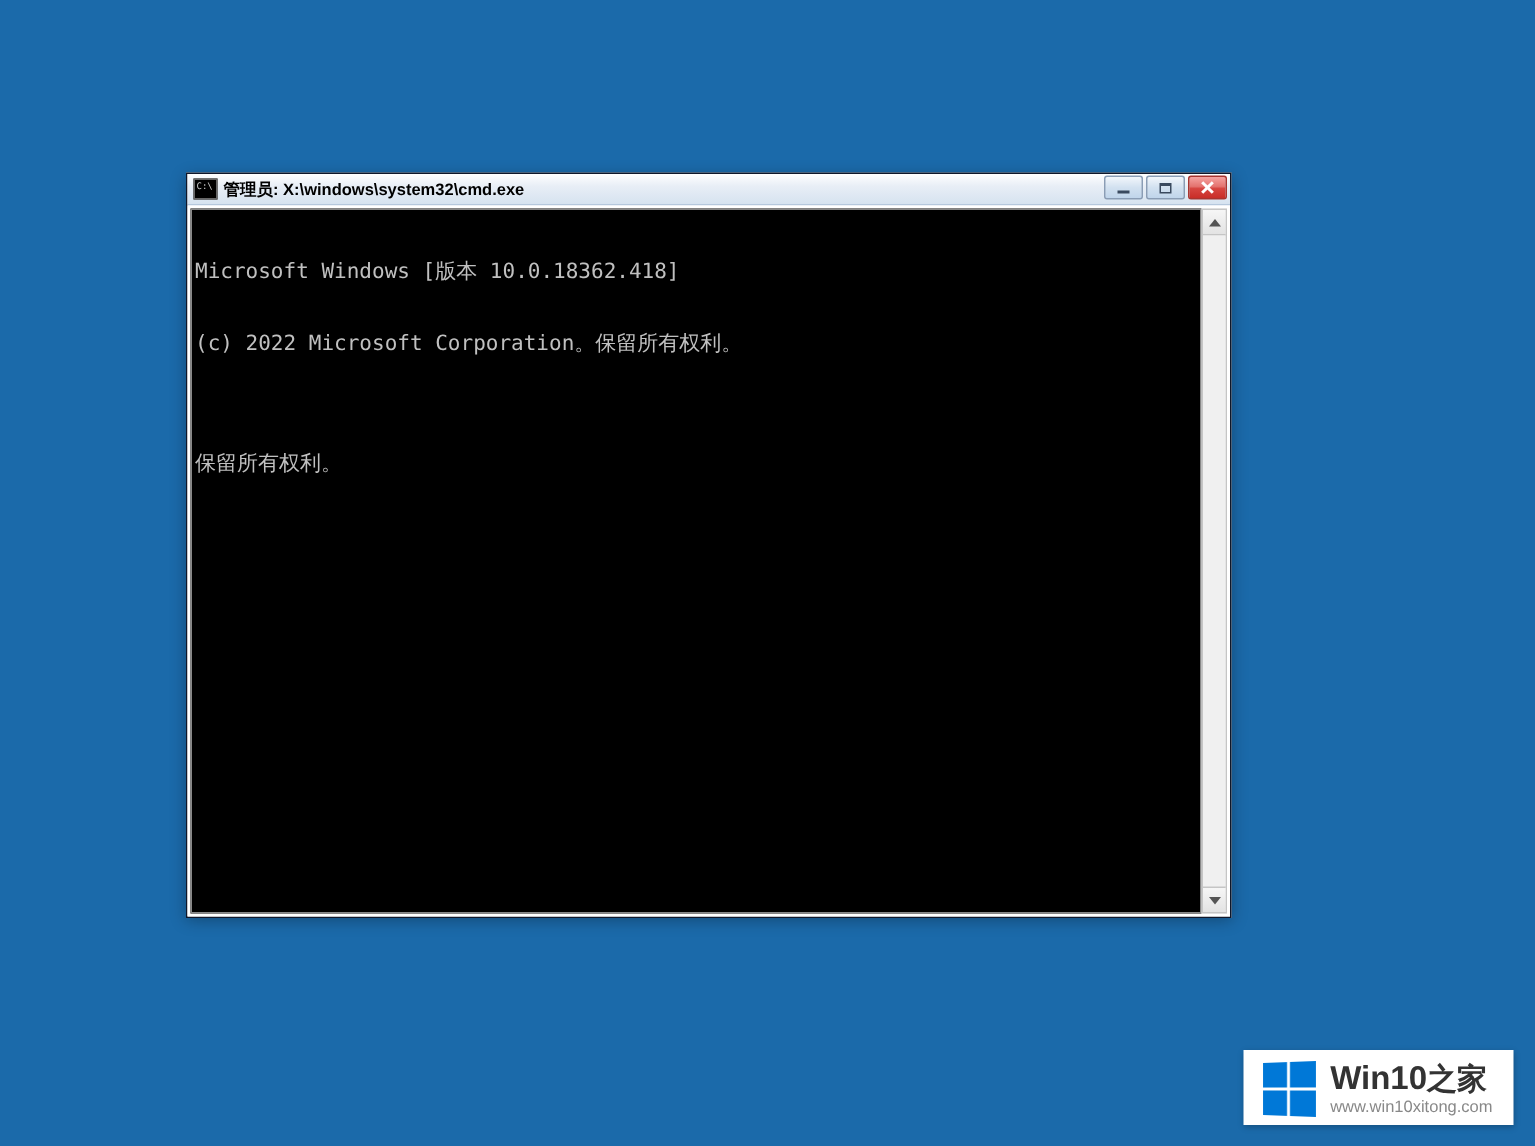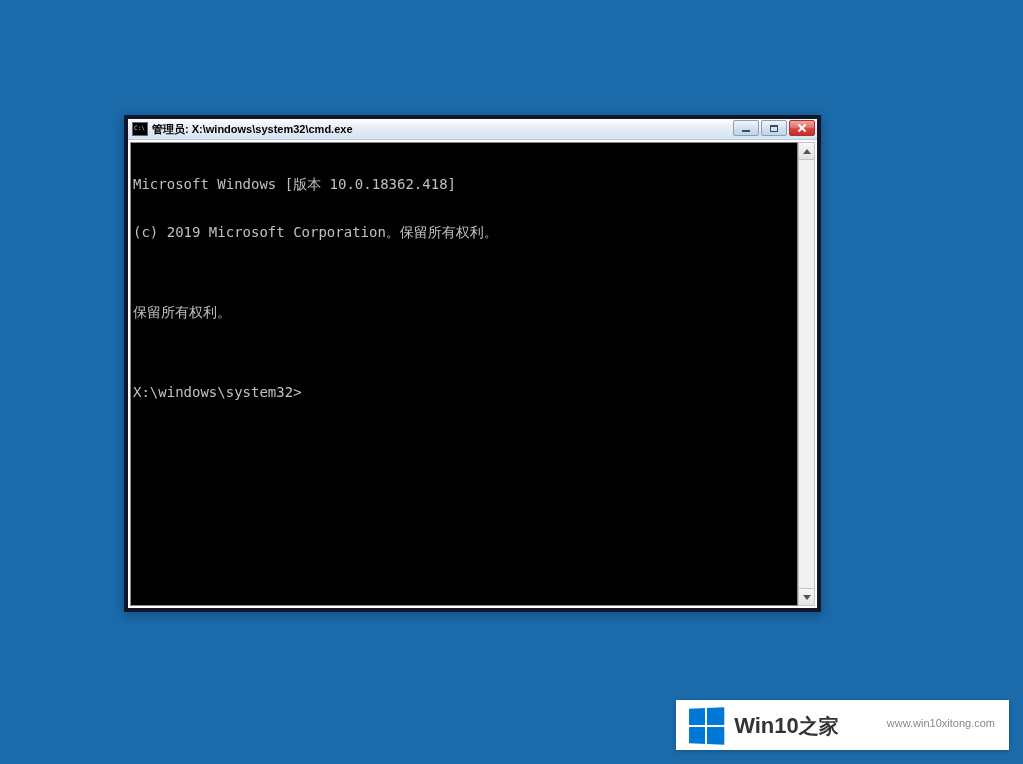--- a/index.html
+++ b/index.html
@@ -15,21 +15,21 @@
       font-family: "Segoe UI", Tahoma, sans-serif;
       overflow: hidden;
     }
     .window {
       position: absolute;
       left: 124px;
       top: 115px;
       width: 697px;
       height: 497px;
       background: #fff;
-      border: 4px solid #0f172a;
+      border: 1px solid #0f172a;
       box-shadow: 0 2px 10px rgba(0,0,0,.3);
     }
     .titlebar {
       height: 21px;
       background: linear-gradient(to bottom, #ffffff 0%, #e8eef6 40%, #d6e3f0 100%);
       display: flex;
       align-items: center;
       border-bottom: 1px solid #b5c8dd;
       position: relative;
     }
@@ -184,34 +184,33 @@
     .win-logo {
       width: 36px;
       height: 36px;
       display: grid;
       grid-template-columns: 1fr 1fr;
       grid-template-rows: 1fr 1fr;
       gap: 2px;
       transform: perspective(100px) rotateY(-12deg);
     }
     .win-logo div { background: #0078d7; }
-    .wm-text { display: flex; flex-direction: row; }
+    .wm-text { display: flex; flex-direction: column; }
     .wm-title {
       font-size: 22px;
       font-weight: 600;
       color: #333;
       line-height: 1;
       font-family: "Microsoft YaHei", "Segoe UI", sans-serif;
     }
     .wm-title .cn { font-size: 20px; }
     .wm-url {
       font-size: 11px;
       color: #888;
       margin-top: 2px;
-      margin-left: 48px;
     }
   </style>
 </head>
 <body>
 
 <div class="window">
   <div class="titlebar">
     <div class="title-icon"></div>
     <div class="title-text">管理员: X:\windows\system32\cmd.exe</div>
     <div class="window-controls">
@@ -222,25 +221,24 @@
         <div class="max-glyph"></div>
       </div>
       <div class="ctrl-btn btn-close">
         <div class="close-glyph"></div>
       </div>
     </div>
   </div>
   <div class="terminal-area">
     <div class="terminal">
       <span class="terminal-line">Microsoft Windows [版本 10.0.18362.418]</span>
-      <span class="terminal-line">(c) 2019 Microsoft Corporation。保留所有权利。</span>
+      <span class="terminal-line">(c) 2022 Microsoft Corporation。保留所有权利。</span>
       <span class="terminal-line"></span>
       <span class="terminal-line">保留所有权利。</span>
       <span class="terminal-line"></span>
-      <span class="terminal-line">X:\windows\system32&gt;</span>
     </div>
     <div class="scrollbar">
       <div class="scroll-btn">
         <div class="arrow-up"></div>
       </div>
       <div class="scroll-track"></div>
       <div class="scroll-btn">
         <div class="arrow-down"></div>
       </div>
     </div>

